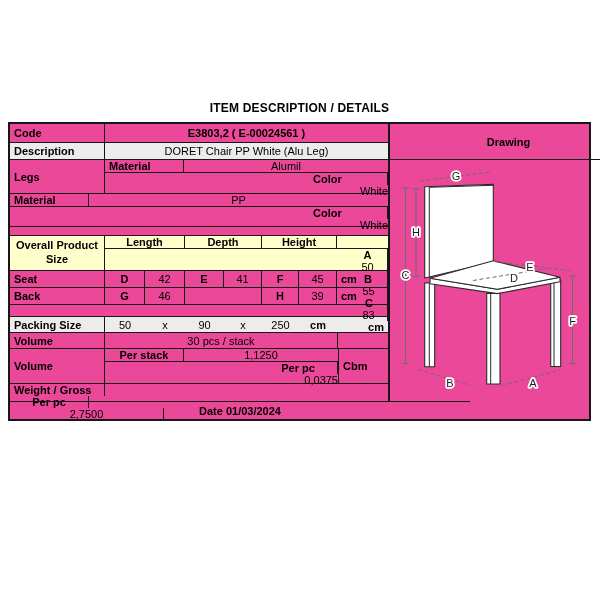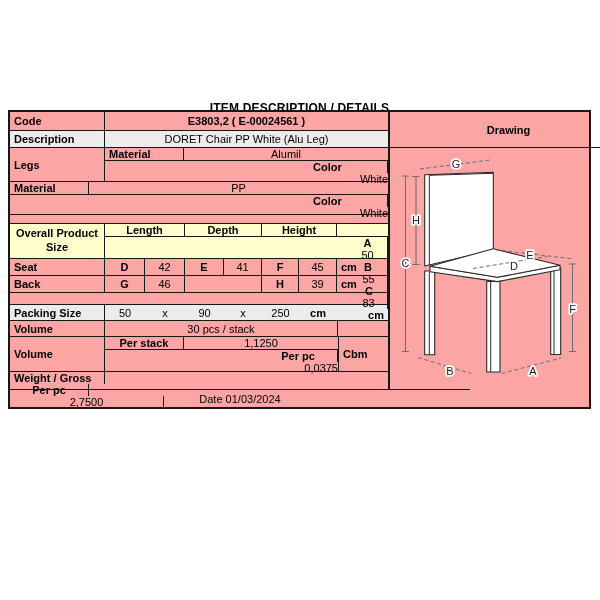--- a/index.html
+++ b/index.html
@@ -1,21 +1,21 @@
 <!DOCTYPE html>
 <html><head>
 <meta charset="utf-8">
 <style>
   html,body{margin:0;padding:0;background:#fff;}
   body{width:600px;height:600px;position:relative;overflow:hidden;
        font-family:"Liberation Sans",sans-serif;font-size:11px;color:#000;}
   .title{position:absolute;left:8px;top:101px;width:583px;text-align:center;
          font-weight:bold;font-size:12px;letter-spacing:.2px;}
-  .tbl{position:absolute;left:8px;top:110px;width:583px;height:299px;
-       border:2px solid #171717;box-sizing:border-box;background:#fca5a5;}
+  .tbl{position:absolute;left:8px;top:122px;width:583px;height:299px;
+       border:2px solid #171717;box-sizing:border-box;background:#ec4899;}
   .lsec{position:absolute;left:0;top:0;width:380px;height:277px;
         border-right:2px solid #171717;box-sizing:border-box;}
   .row,.grp{display:flex;border-bottom:1px solid #171717;box-sizing:border-box;align-items:stretch;}
   .gbody{flex:1;display:flex;flex-direction:column;min-width:0;}
   .irow{flex:1;display:flex;border-bottom:1px solid #171717;box-sizing:border-box;align-items:flex-end;}
   .irow:last-child{border-bottom:none;flex-direction:column;}
   .c{border-right:1px solid #171717;box-sizing:border-box;display:flex;
      align-items:center;padding:0 4px;min-width:0;white-space:nowrap;overflow:hidden;}
   .c.last,.c:last-child{border-right:none;}
   .c.nb{border-right:none;}
@@ -34,21 +34,21 @@
   .nbb{border-bottom:none;flex-direction:column;}
   .glabel{border-right:1px solid #171717;box-sizing:border-box;display:flex;
           align-items:center;padding:0 4px;}
   .glabel.ctr2{justify-content:center;text-align:center;padding:0 2px;line-height:1.25;}
   .rsec{position:absolute;left:380px;top:0;width:237px;height:277px;box-sizing:border-box;}
   .dhdr{height:36px;border-bottom:1px solid #171717;box-sizing:border-box;display:flex;
         align-items:center;justify-content:center;font-weight:bold;}
   .dbody{position:absolute;left:0;top:36px;width:199px;height:241px;}
   .daterow{position:absolute;left:0;top:277px;width:460px;height:18px;
            border-top:1px solid #171717;box-sizing:border-box;display:flex;
-           align-items:center;justify-content:center;font-weight:normal;}
+           align-items:center;justify-content:center;font-weight:bold;}
   svg text{font-family:"Liberation Sans",sans-serif;font-size:11px;fill:#1c1c1c;
            paint-order:stroke;stroke:#fff;stroke-width:3.5px;stroke-linejoin:round;}
   .chair{fill:#fff;stroke:#2b2b2b;stroke-width:1.1;stroke-linejoin:round;}
   .cline{fill:none;stroke:#2b2b2b;stroke-width:1;}
   .dim{fill:none;stroke:#6d6d6d;stroke-width:1;}
   .dimd{fill:none;stroke:#6d6d6d;stroke-width:1;stroke-dasharray:4 2.6;}
 </style>
 </head>
 <body>
 

